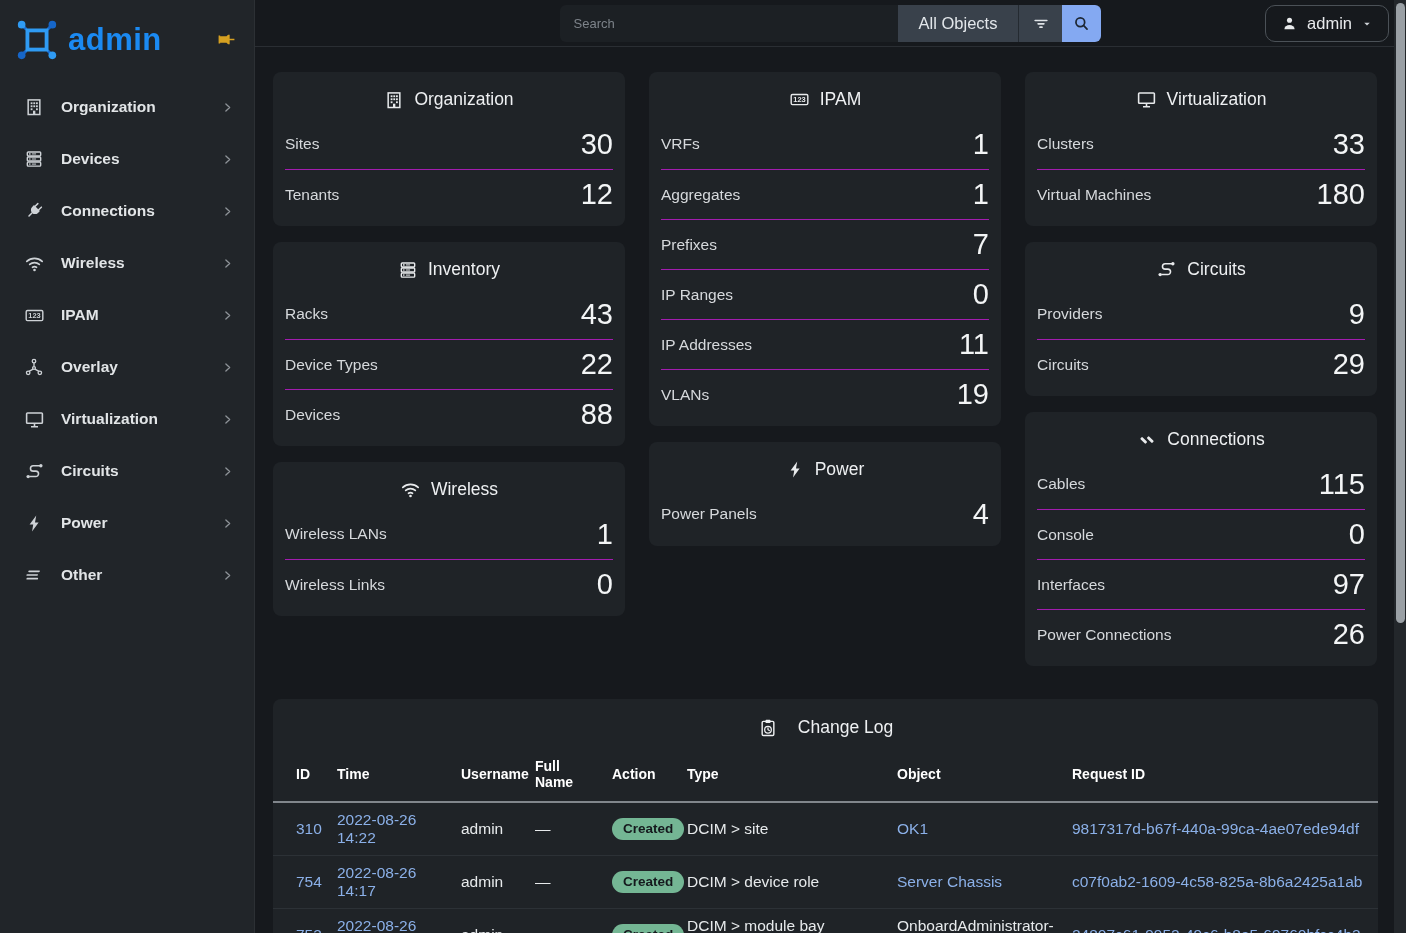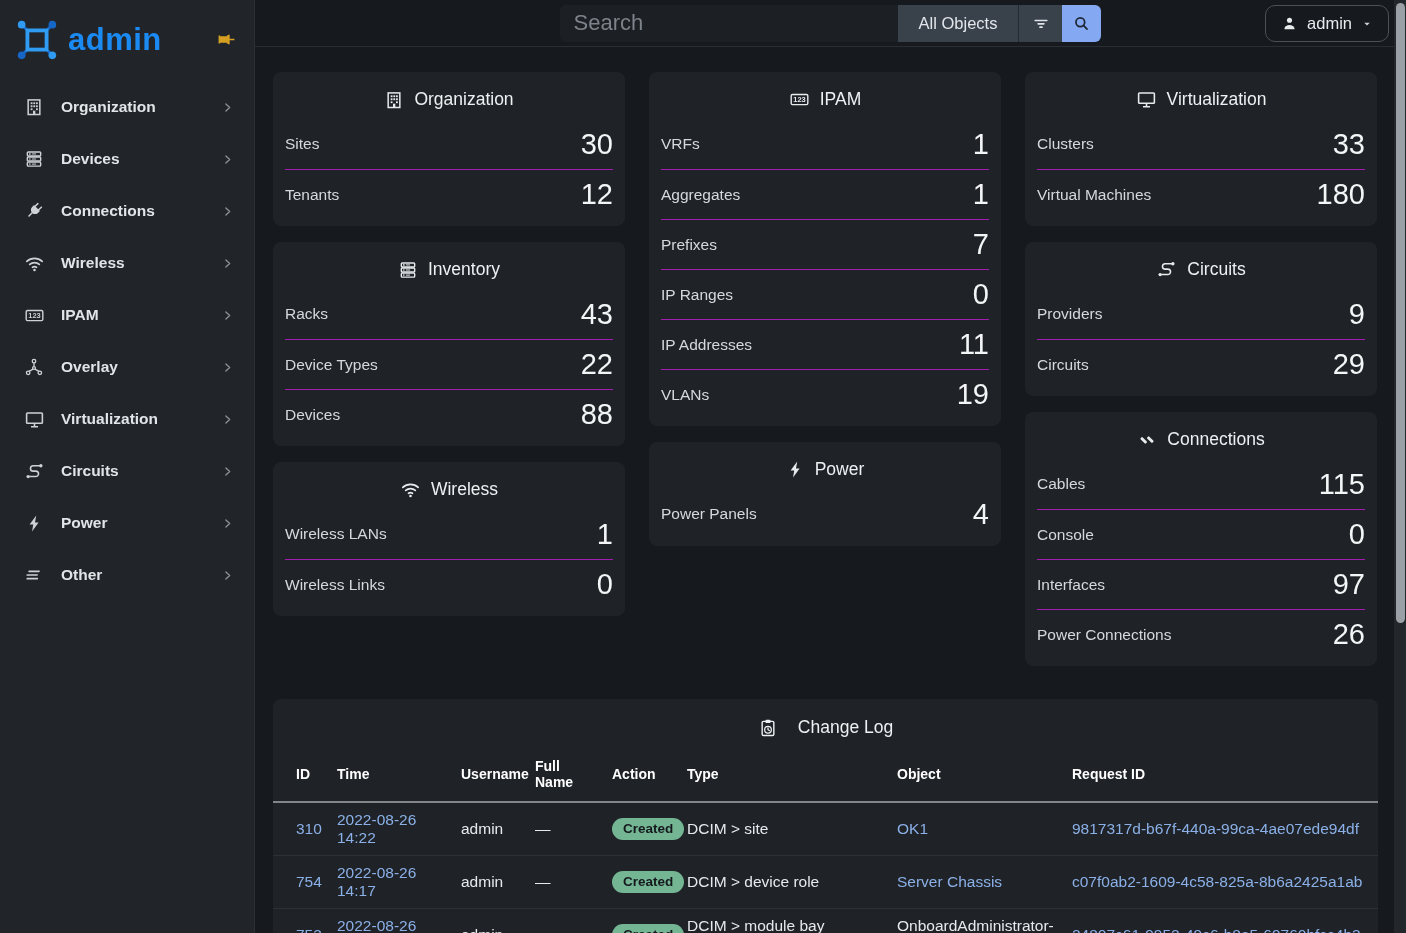--- a/index.html
+++ b/index.html
@@ -15,21 +15,21 @@
   .nav { padding-top:2px; }
   .nav-item { height:52px; display:flex; align-items:center; padding:0 20px 0 22px; cursor:pointer; }
   .nav-item .nicon { width:24px; display:flex; justify-content:center; margin-right:15px; color:#ced2d6; }
   .nav-item .nlabel { flex:1; font-size:15.5px; font-weight:700; color:#e2e5e7; }
   .nav-item .nchev { color:#8e9398; display:flex; }
 
   
   .main { margin-left:255px; height:100%; }
   .topbar { height:47px; display:flex; align-items:center; justify-content:center; border-bottom:1px solid #2a2e33; position:relative; }
   .search-group { display:flex; height:37px; border-radius:6px; overflow:hidden; }
-  .search-input { width:338px; background:#1c2024; border:none; outline:none; padding:0 14px; color:#e5e5e5; font-size:22px; font-family:inherit; }
+  .search-input { width:338px; background:#1c2024; border:none; outline:none; padding:0 14px; color:#e5e5e5; font-size:13px; font-family:inherit; }
   .search-input::placeholder { color:#7d838a; }
   .scope-btn { background:#39414b; color:#e2e6ea; border:none; font-size:16.5px; padding:0 21px; font-family:inherit; cursor:pointer; }
   .filter-btn { background:#39414b; border:none; border-left:1px solid #242a31; width:44px; color:#dfe3e7; display:flex; align-items:center; justify-content:center; cursor:pointer; }
   .go-btn { background:#84a9f2; border:none; width:39px; color:#1d2734; display:flex; align-items:center; justify-content:center; cursor:pointer; }
   .user-btn { position:absolute; right:17px; top:5px; height:37px; border:1px solid #4b5157; border-radius:10px; background:transparent; color:#e8eaec; display:flex; align-items:center; gap:9px; padding:0 15px; font-size:16.5px; font-family:inherit; cursor:pointer; }
   .user-btn .caret { display:flex; color:#cfd3d7; }
 
   
   .grid { display:flex; gap:24px; padding:25px 0 0 18px; align-items:flex-start; }
   .col { width:352px; display:flex; flex-direction:column; gap:16px; }

